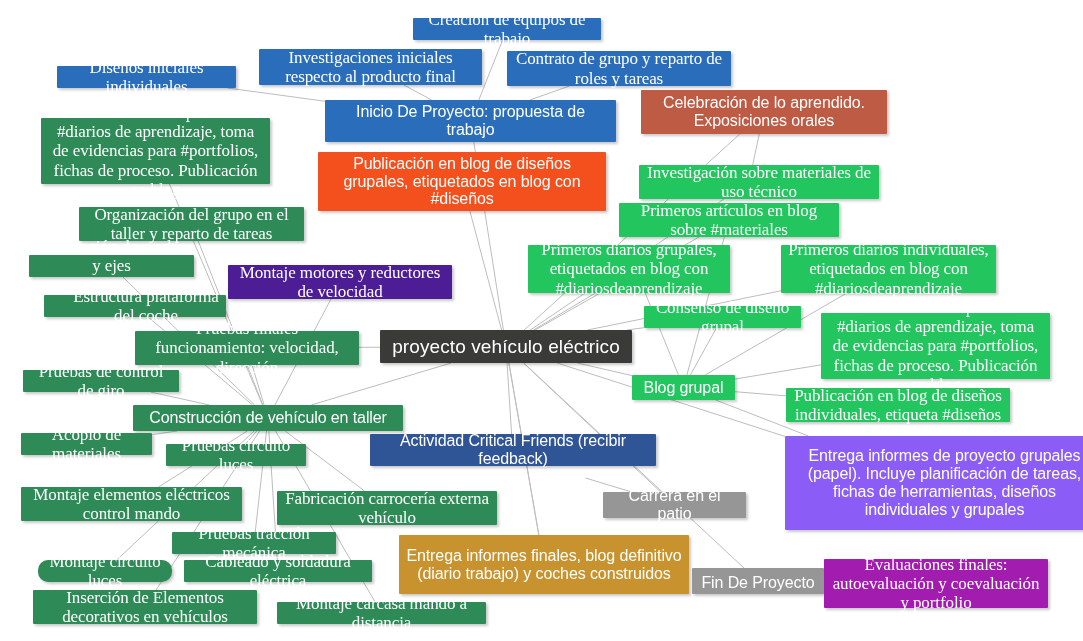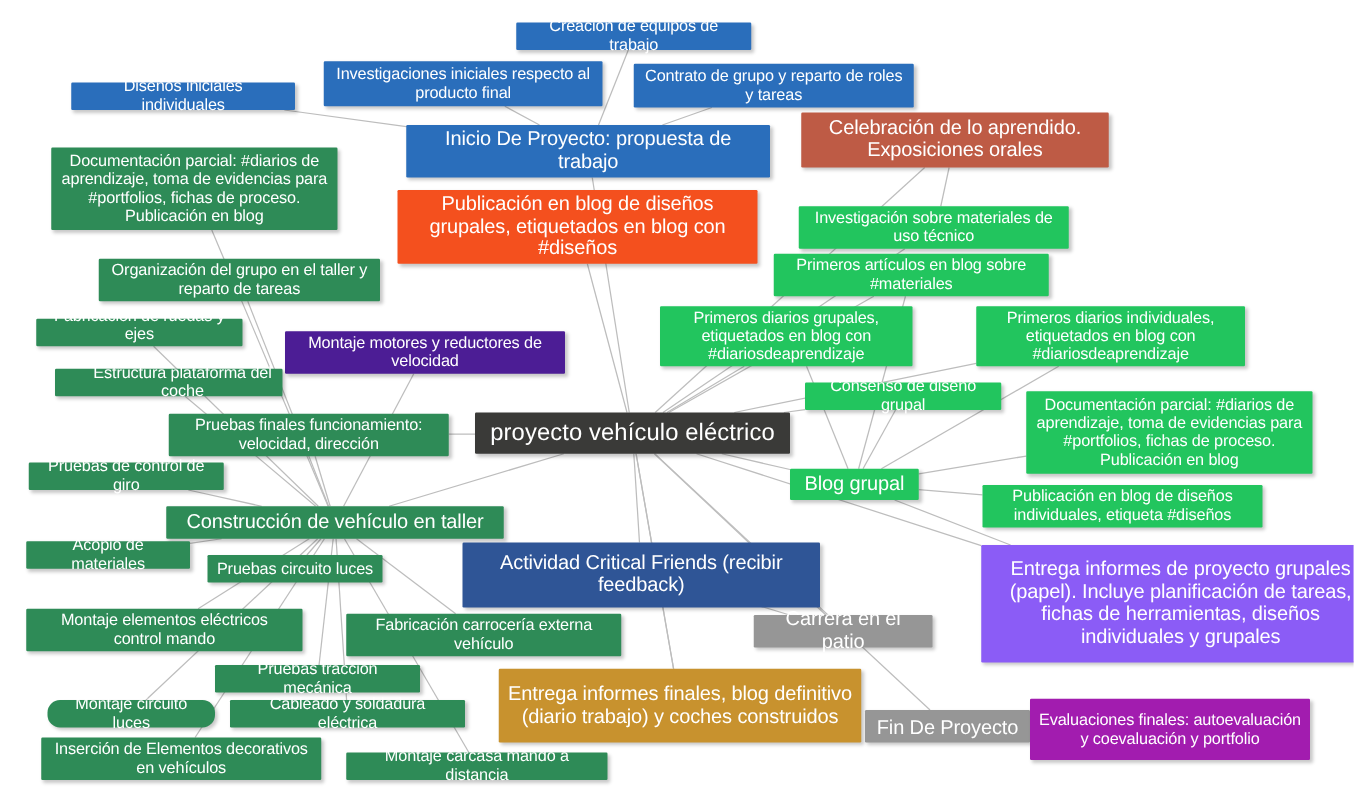--- a/index.html
+++ b/index.html
@@ -41,21 +41,21 @@
     white-space: pre-line;
     letter-spacing: -0.1px;
     cursor: pointer;
   }
   .node.center {
     background: #3A3A38;
     font-size: 19px;
     letter-spacing: 0.1px;
   }
   .node.t-big   { font-size: 16px; }
-  .node.t-sm    { font-size: 13px; }
+  .node.t-sm    { font-size: 17px; font-family: Liberation Serif, serif; }
 </style>
 </head>
 <body>
 
 <div id="canvas">
   <svg id="edges" viewBox="0 0 1083 641" xmlns="http://www.w3.org/2000/svg">
       <line x1="503.4024390243902" y1="330" x2="473.8059866962306" y2="142" stroke="#BDBDBD" stroke-width="1"></line>
       <line x1="501.6" y1="330" x2="469.8666666666667" y2="211" stroke="#BDBDBD" stroke-width="1"></line>
       <line x1="524.1535181236674" y1="330" x2="739.7953091684435" y2="134" stroke="#BDBDBD" stroke-width="1"></line>
       <line x1="451.0769230769231" y1="363" x2="311.27272727272725" y2="405" stroke="#BDBDBD" stroke-width="1"></line>
@@ -122,28 +122,28 @@
       <div class="node t-big" style="left: 133px; top: 405px; width: 270px; height: 26px; background: rgb(46, 139, 87);"><span>Construcción de vehículo en taller</span></div>
       <div class="node t-sm" style="left: 21px; top: 433px; width: 131px; height: 22px; background: rgb(46, 139, 87);"><span>Acopio de materiales</span></div>
       <div class="node t-sm" style="left: 166px; top: 444px; width: 140px; height: 22px; background: rgb(46, 139, 87);"><span>Pruebas  circuito luces</span></div>
       <div class="node t-sm" style="left: 21px; top: 487px; width: 221px; height: 34px; background: rgb(46, 139, 87);"><span>Montaje elementos eléctricos control mando</span></div>
       <div class="node t-sm" style="left: 277px; top: 491px; width: 220px; height: 34px; background: rgb(46, 139, 87);"><span>Fabricación carrocería externa vehículo</span></div>
       <div class="node t-sm" style="left: 172px; top: 532px; width: 164px; height: 22px; background: rgb(46, 139, 87);"><span>Pruebas tracción mecánica</span></div>
       <div class="node t-sm" style="left: 38px; top: 560px; width: 134px; height: 22px; background: rgb(46, 139, 87); border-radius: 10px;"><span>Montaje circuito luces</span></div>
       <div class="node t-sm" style="left: 184px; top: 560px; width: 188px; height: 22px; background: rgb(46, 139, 87);"><span>Cableado y soldadura eléctrica</span></div>
       <div class="node t-sm" style="left: 33px; top: 590px; width: 224px; height: 34px; background: rgb(46, 139, 87);"><span>Inserción de Elementos decorativos en vehículos</span></div>
       <div class="node t-sm" style="left: 277px; top: 602px; width: 209px; height: 22px; background: rgb(46, 139, 87);"><span>Montaje carcasa mando a distancia</span></div>
-      <div class="node t-sm" style="left: 639px; top: 165px; width: 216px; height: 34px; background: rgb(34, 197, 94);"><span>Investigación sobre materiales de uso técnico</span></div>
+      <div class="node t-sm" style="left: 639px; top: 165px; width: 240px; height: 34px; background: rgb(34, 197, 94);"><span>Investigación sobre materiales de uso técnico</span></div>
       <div class="node t-sm" style="left: 619px; top: 203px; width: 220px; height: 34px; background: rgb(34, 197, 94);"><span>Primeros artículos en blog sobre #materiales</span></div>
       <div class="node t-sm" style="left: 528px; top: 245px; width: 202px; height: 48px; background: rgb(34, 197, 94); text-align: center;"><span>Primeros diarios grupales, etiquetados en blog con #diariosdeaprendizaje</span></div>
       <div class="node t-sm" style="left: 781px; top: 245px; width: 215px; height: 48px; background: rgb(34, 197, 94);"><span>Primeros diarios individuales, etiquetados en blog con #diariosdeaprendizaje</span></div>
       <div class="node t-sm" style="left: 644px; top: 306px; width: 157px; height: 22px; background: rgb(34, 197, 94);"><span>Consenso de diseño grupal</span></div>
       <div class="node t-sm" style="left: 821px; top: 313px; width: 229px; height: 66px; background: rgb(34, 197, 94);"><span>Documentación parcial: #diarios de aprendizaje, toma de evidencias para #portfolios, fichas de proceso. Publicación en blog</span></div>
       <div class="node t-big" style="left: 632px; top: 375px; width: 103px; height: 25px; background: rgb(34, 197, 94);"><span>Blog grupal</span></div>
       <div class="node t-sm" style="left: 786px; top: 388px; width: 224px; height: 34px; background: rgb(34, 197, 94);"><span>Publicación en blog de diseños individuales, etiqueta #diseños</span></div>
-      <div class="node t-big" style="left: 370px; top: 434px; width: 286px; height: 52px; background: rgb(47, 85, 150);"><span>Actividad Critical Friends (recibir feedback)</span></div>
+      <div class="node t-big" style="left: 370px; top: 434px; width: 286px; height: 32px; background: rgb(47, 85, 150);"><span>Actividad Critical Friends (recibir feedback)</span></div>
       <div class="node t-big" style="left: 785px; top: 436px; width: 319px; height: 94px; background: #8b5cf6;"><span>Entrega informes de proyecto grupales (papel). Incluye planificación de tareas, fichas de herramientas, diseños individuales y grupales</span></div>
       <div class="node t-big" style="left: 603px; top: 492px; width: 143px; height: 26px; background: rgb(150, 150, 150);"><span>Carrera en el patio</span></div>
       <div class="node t-big" style="left: 399px; top: 535px; width: 290px; height: 59px; background: rgb(200, 146, 46);"><span>Entrega informes finales, blog definitivo (diario trabajo) y coches construidos</span></div>
       <div class="node t-big" style="left: 692px; top: 568px; width: 132px; height: 26px; background: rgb(150, 150, 150); align-items: flex-end;"><span>Fin De Proyecto</span></div>
       <div class="node t-sm" style="left: 824px; top: 559px; width: 224px; height: 49px; background: #a21caf;"><span>Evaluaciones finales: autoevaluación y coevaluación y portfolio</span></div>
     </div>
 </div>
 
 </body></html>

